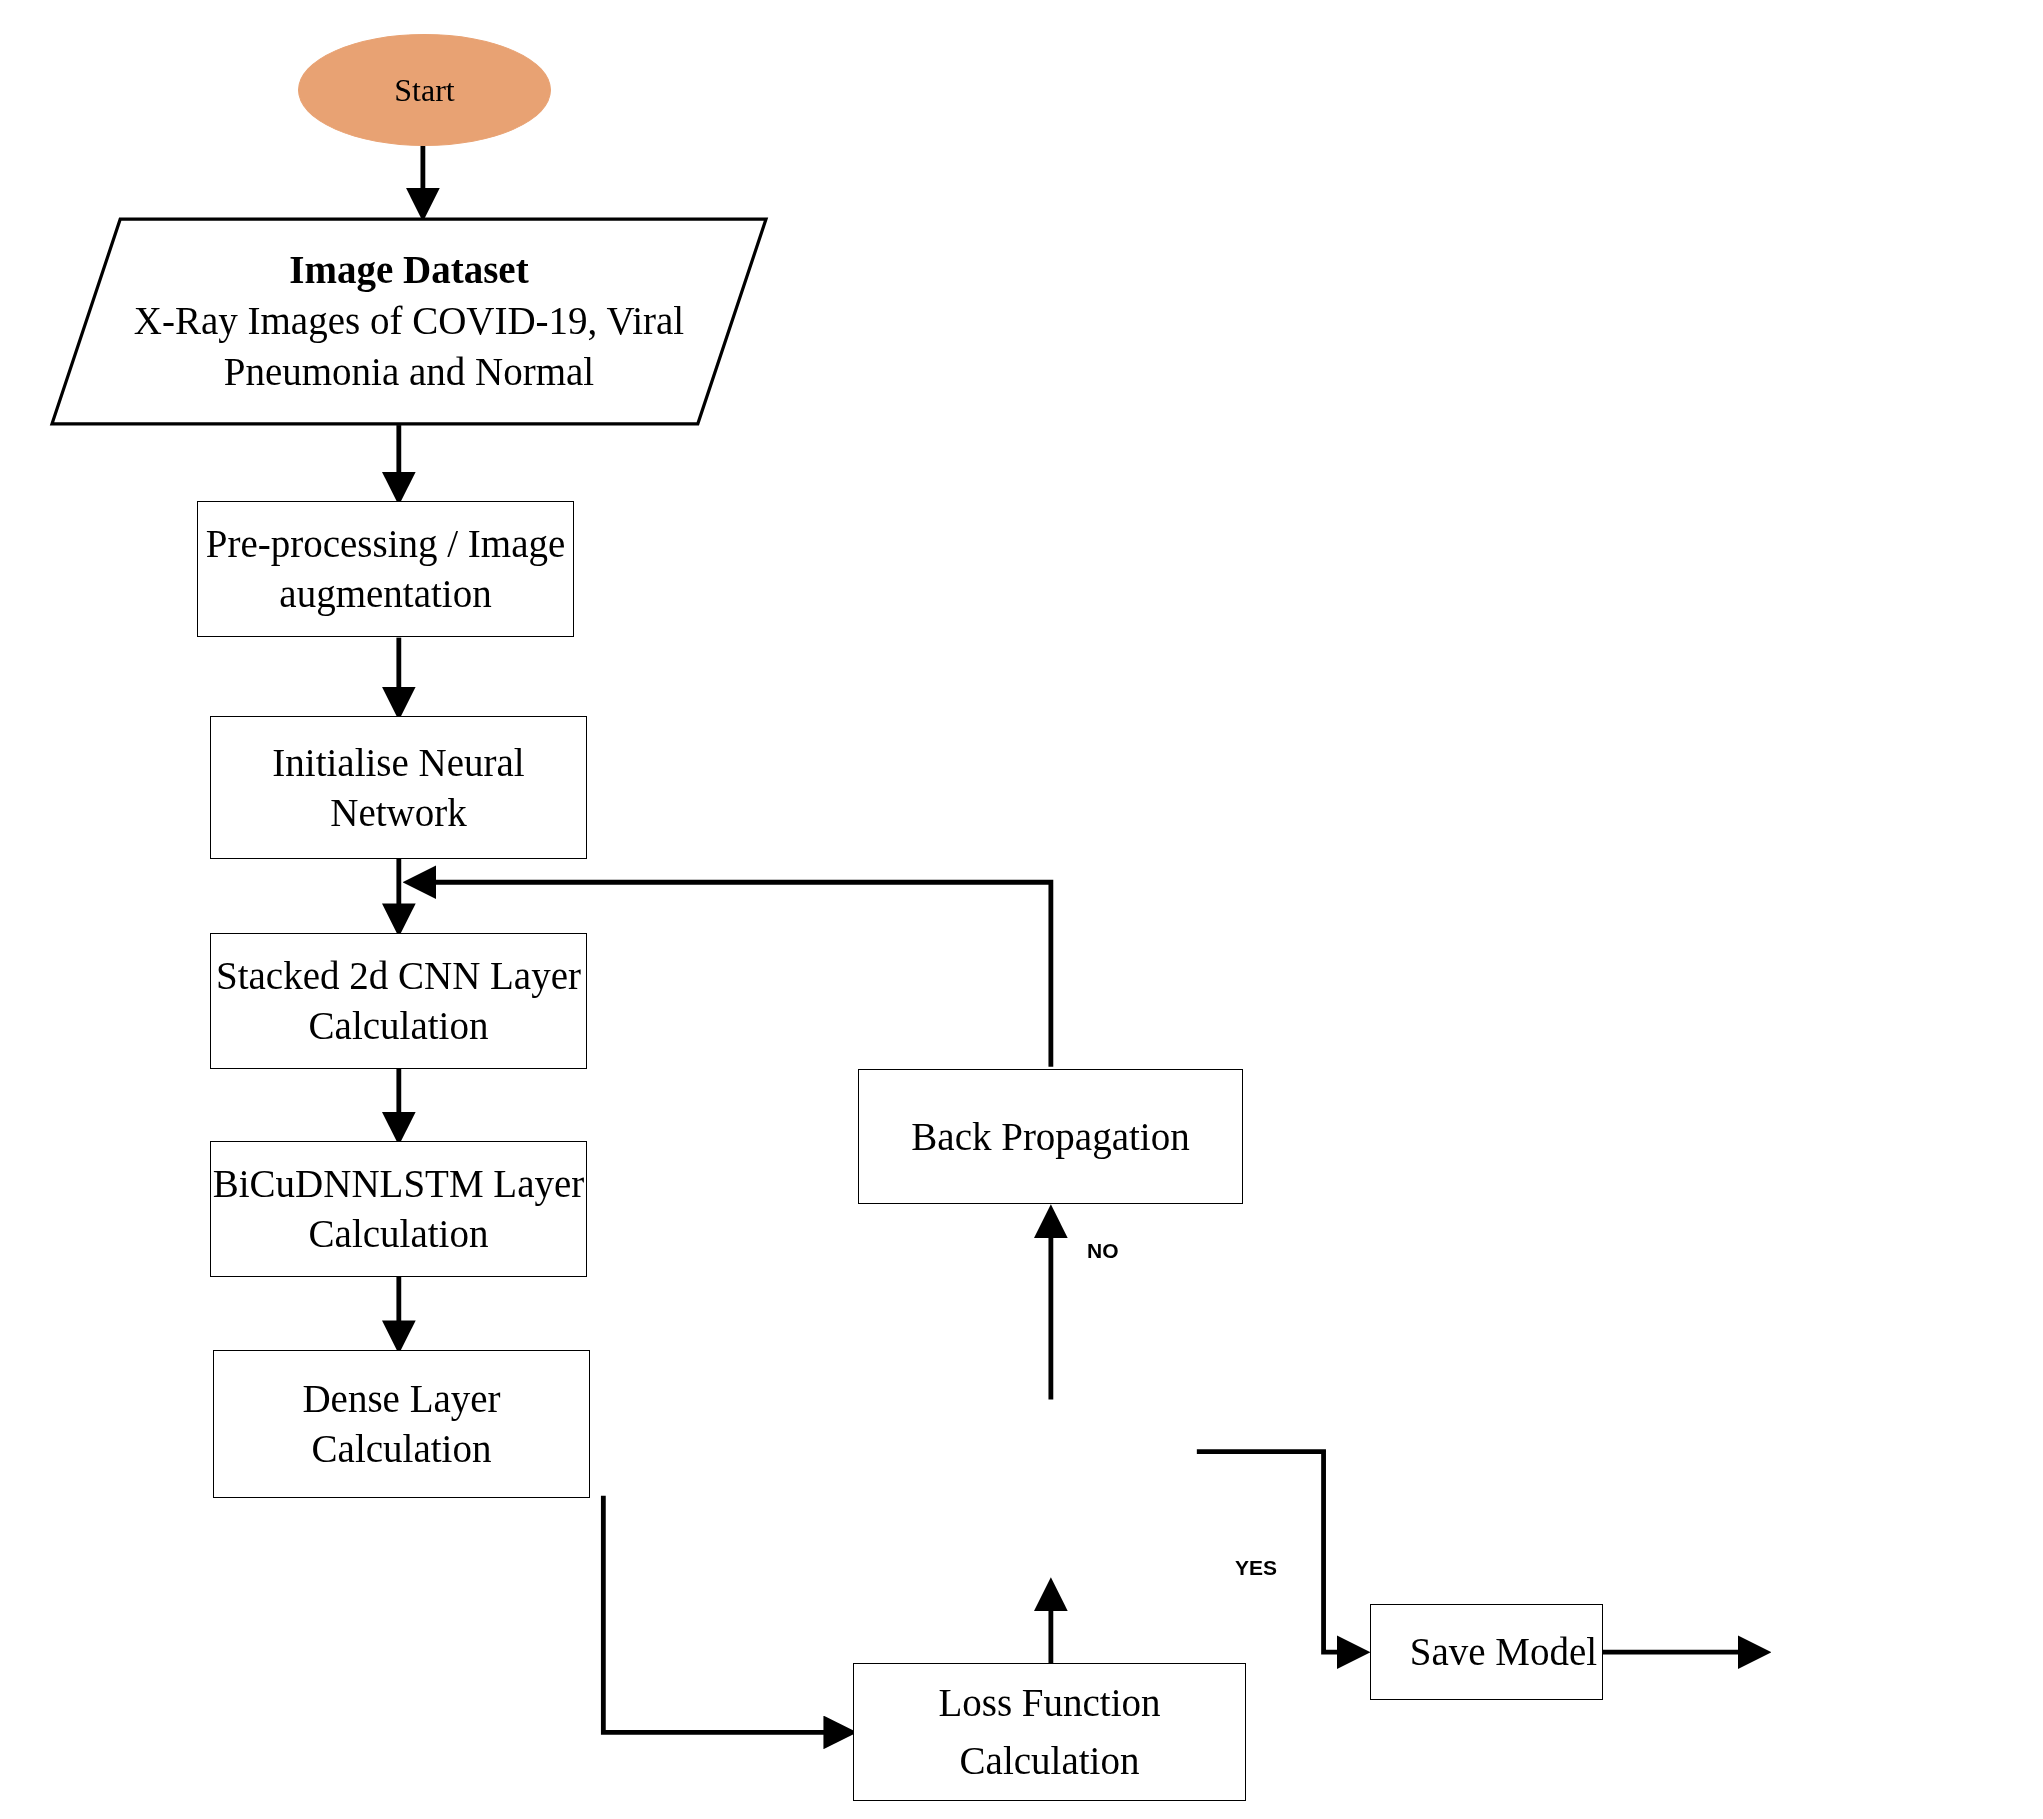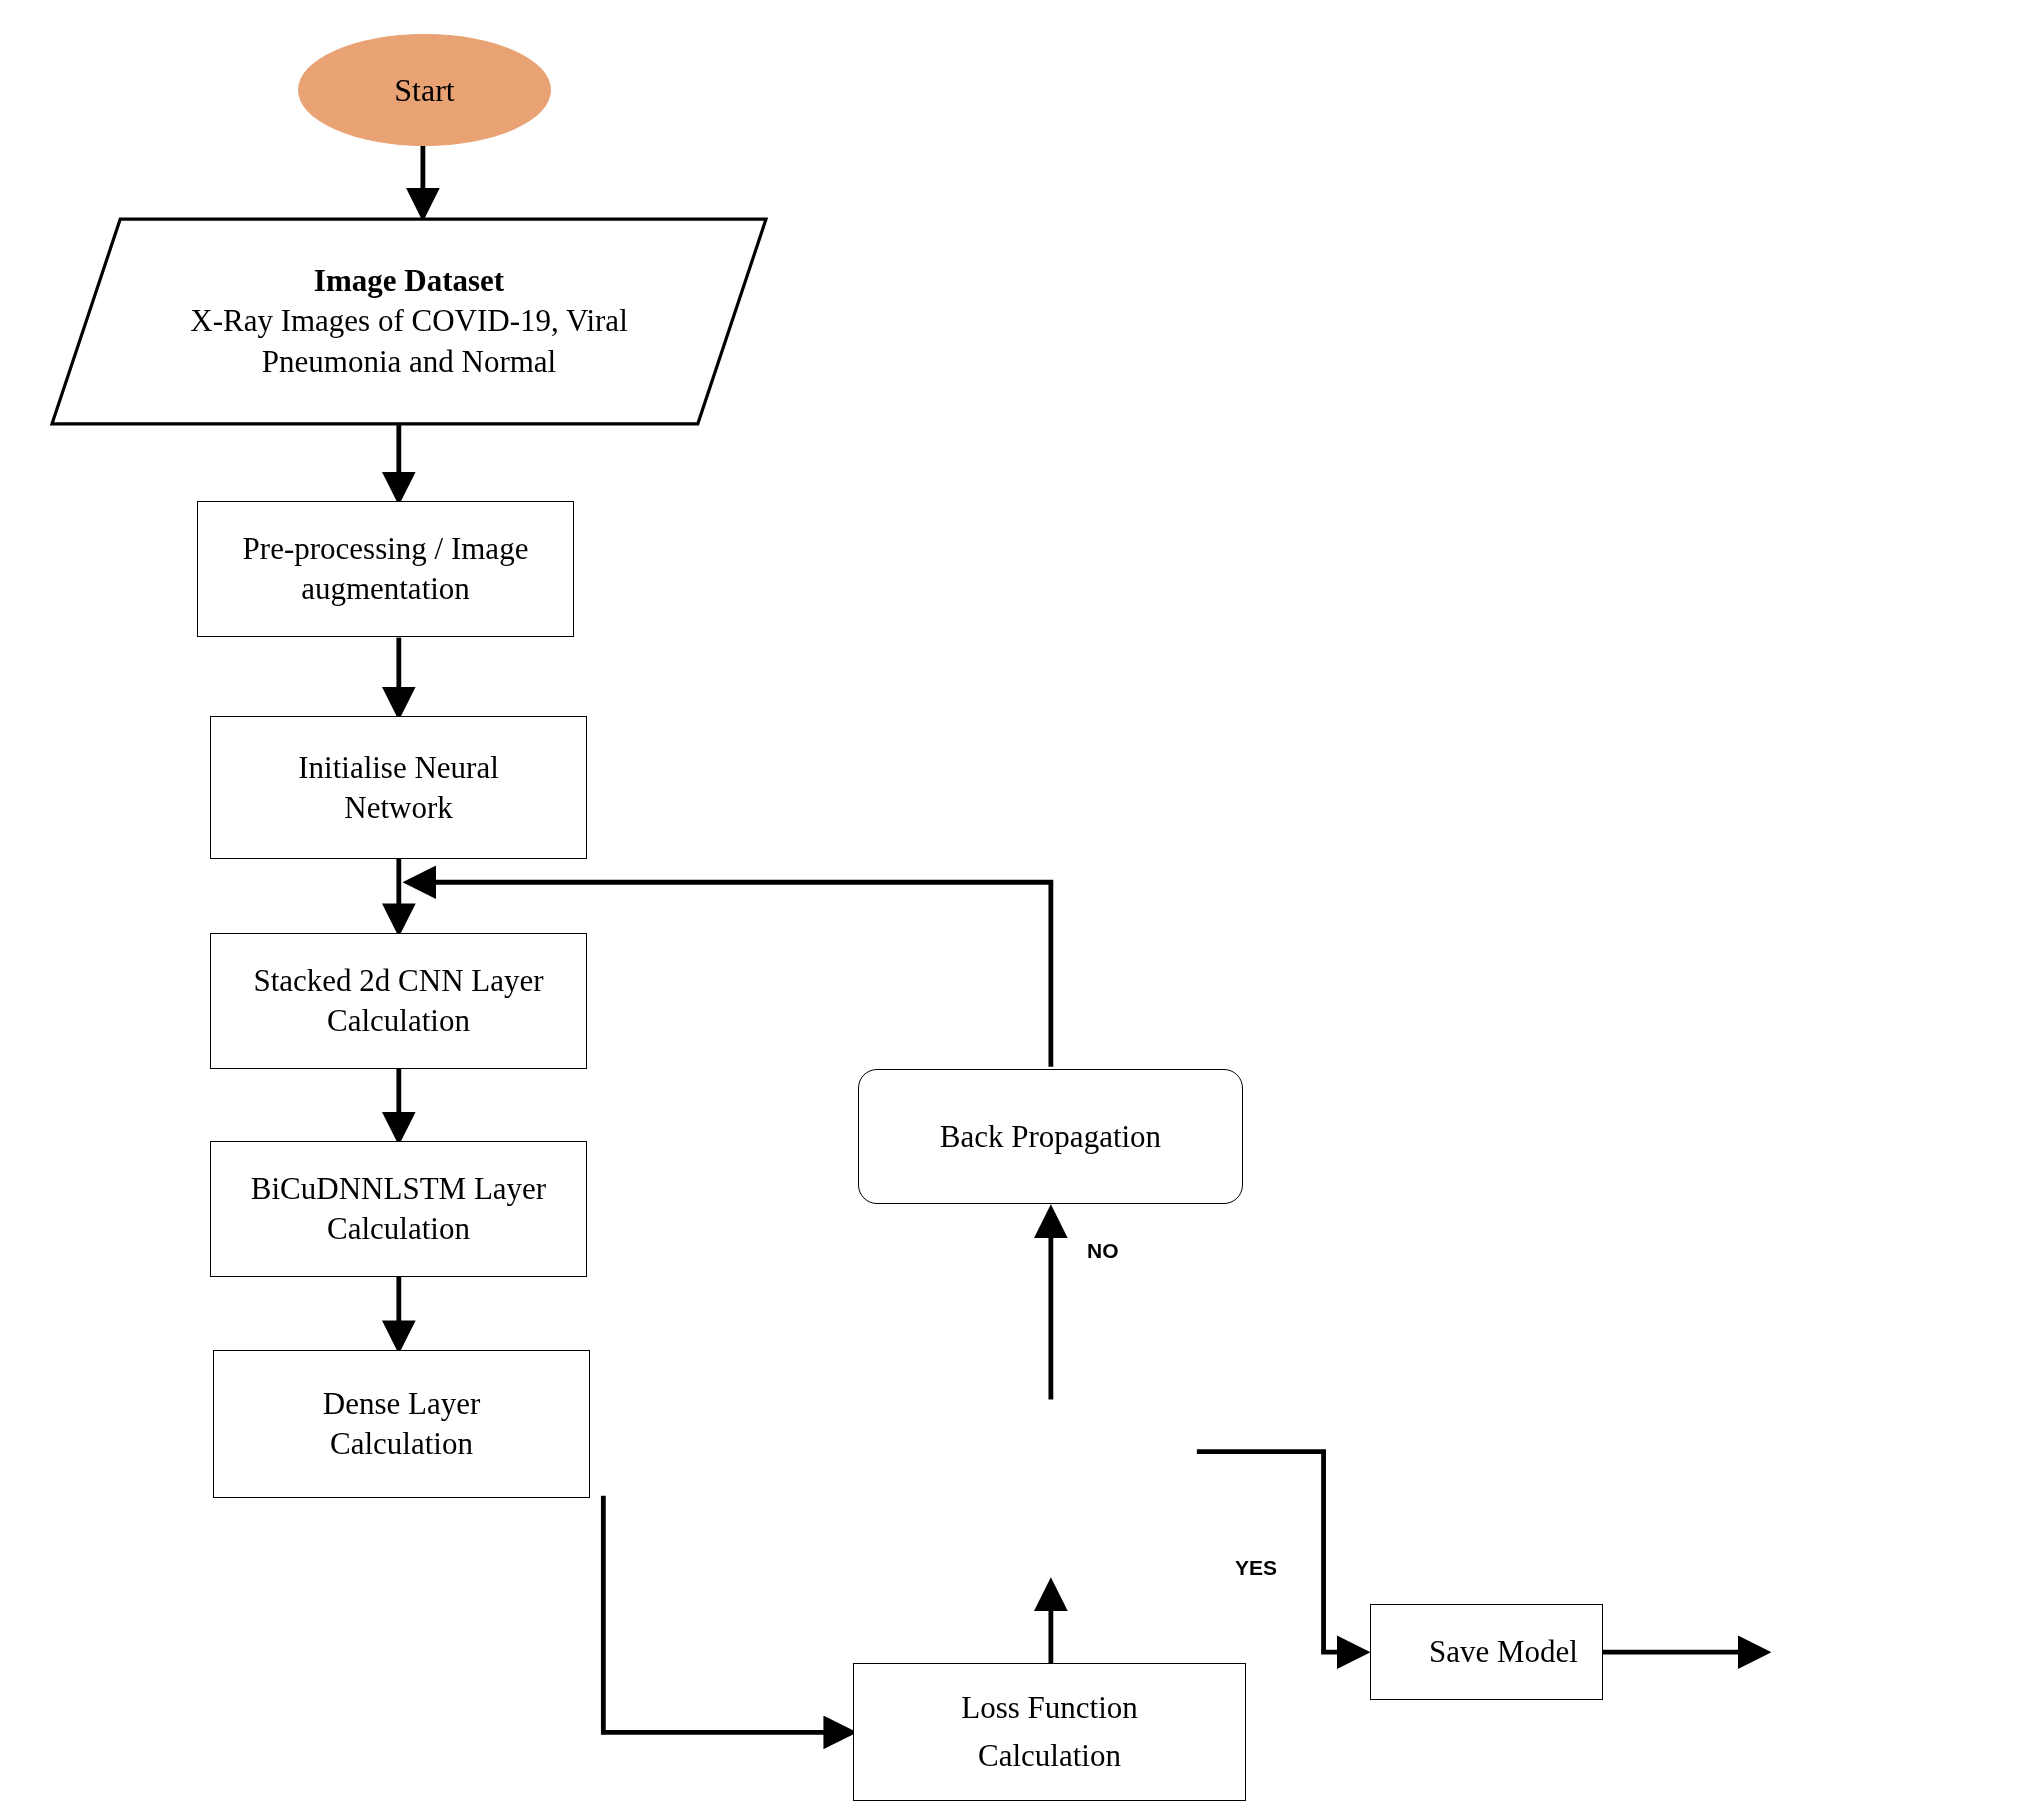--- a/index.html
+++ b/index.html
@@ -60,21 +60,21 @@
     text-align: center;
     color: #000000;
   }
   .label {
     position: absolute;
     font-family: "Liberation Sans", sans-serif;
     font-weight: bold;
     color: #000000;
     font-size: 21px;
   }
-  .f38 { font-size: 31px; }
+  .f38 { font-size: 39px; }
   .f40 { font-size: 32px; }
   .bold { font-weight: bold; }
   svg.lines {
     position: absolute;
     left: 0; top: 0;
     width: 2044px;
     height: 1819px;
     pointer-events: none;
   }
 </style>
@@ -156,21 +156,21 @@
     <span>Dense Layer</span>
     <span>Calculation</span>
   </div>
 
   <div class="node rect f38" style="left:853px; top:1663px; width:393px; height:138px; flex-direction:column;gap:8px;">
     <span>Loss Function</span>
     <span>Calculation</span>
   </div>
 
 
-  <div class="node rect f38" style="left:858px; top:1069px; width:385px; height:135px;border-radius:19px;">
+  <div class="node rect f38" style="left:858px; top:1069px; width:385px; height:135px;">
     <span>Back Propagation</span>
   </div>
 
   <div class="node rect f38" style="left:1370px; top:1604px; width:233px; height:96px;padding-left:34px;">
     <span>Save Model</span>
   </div>
 
 
   <div class="label" style="left:1087px; top:1239px;">NO</div>
   <div class="label" style="left:1235px; top:1556px;">YES</div>

